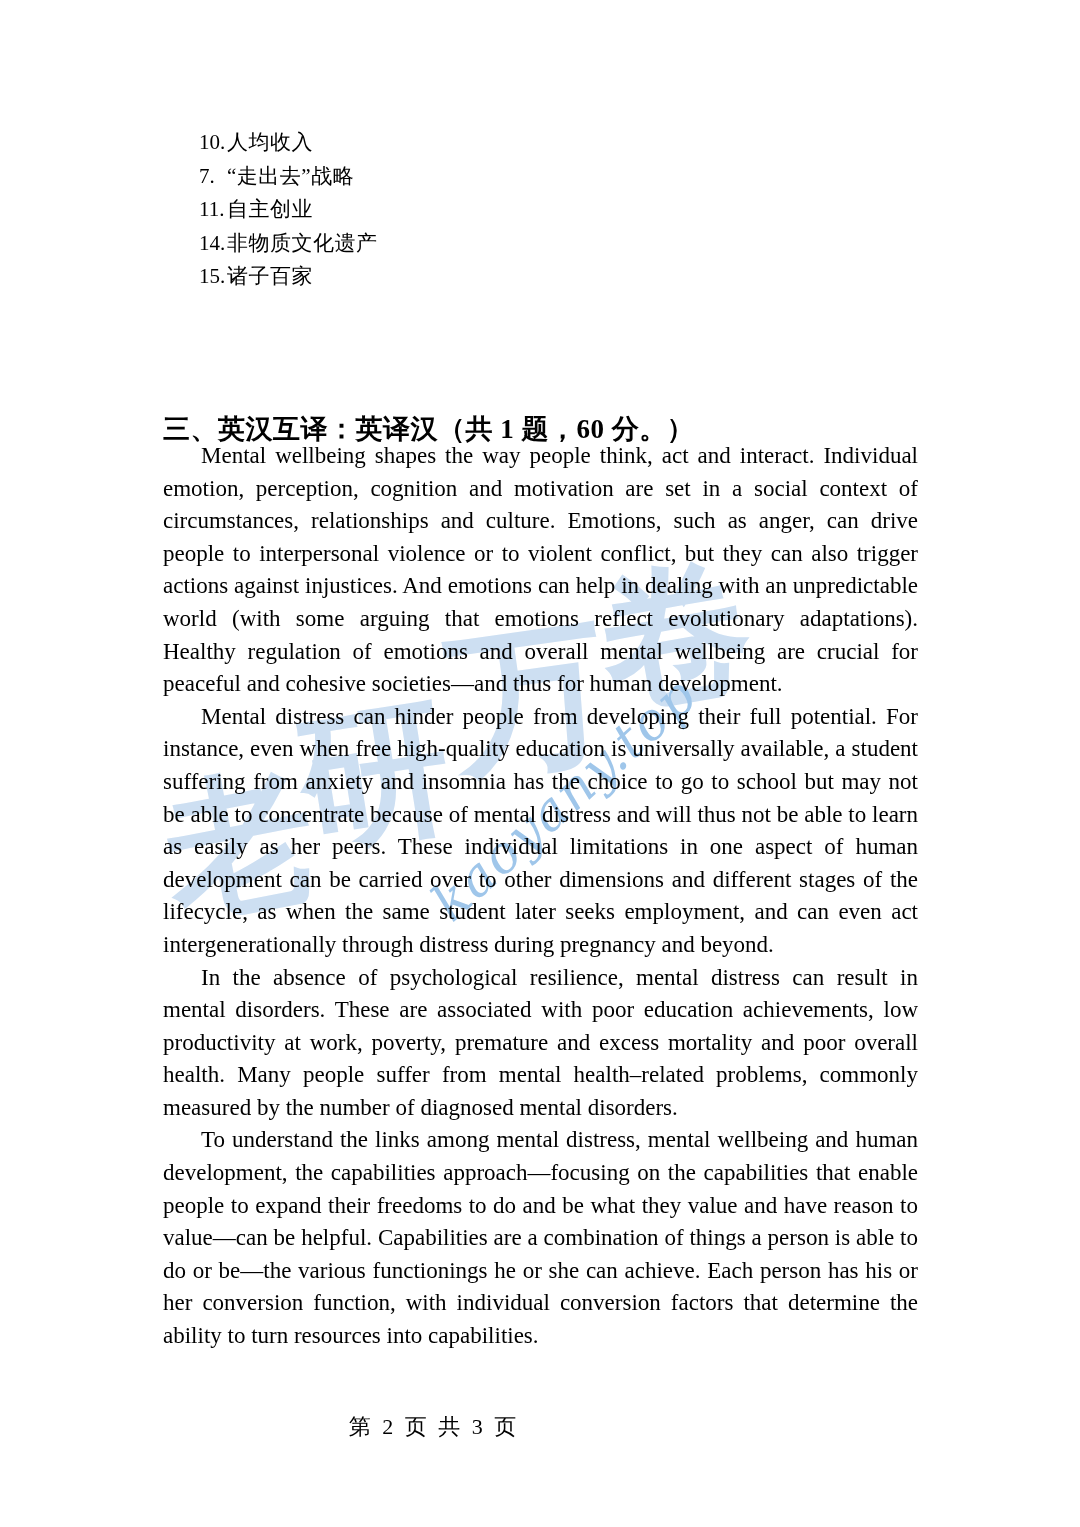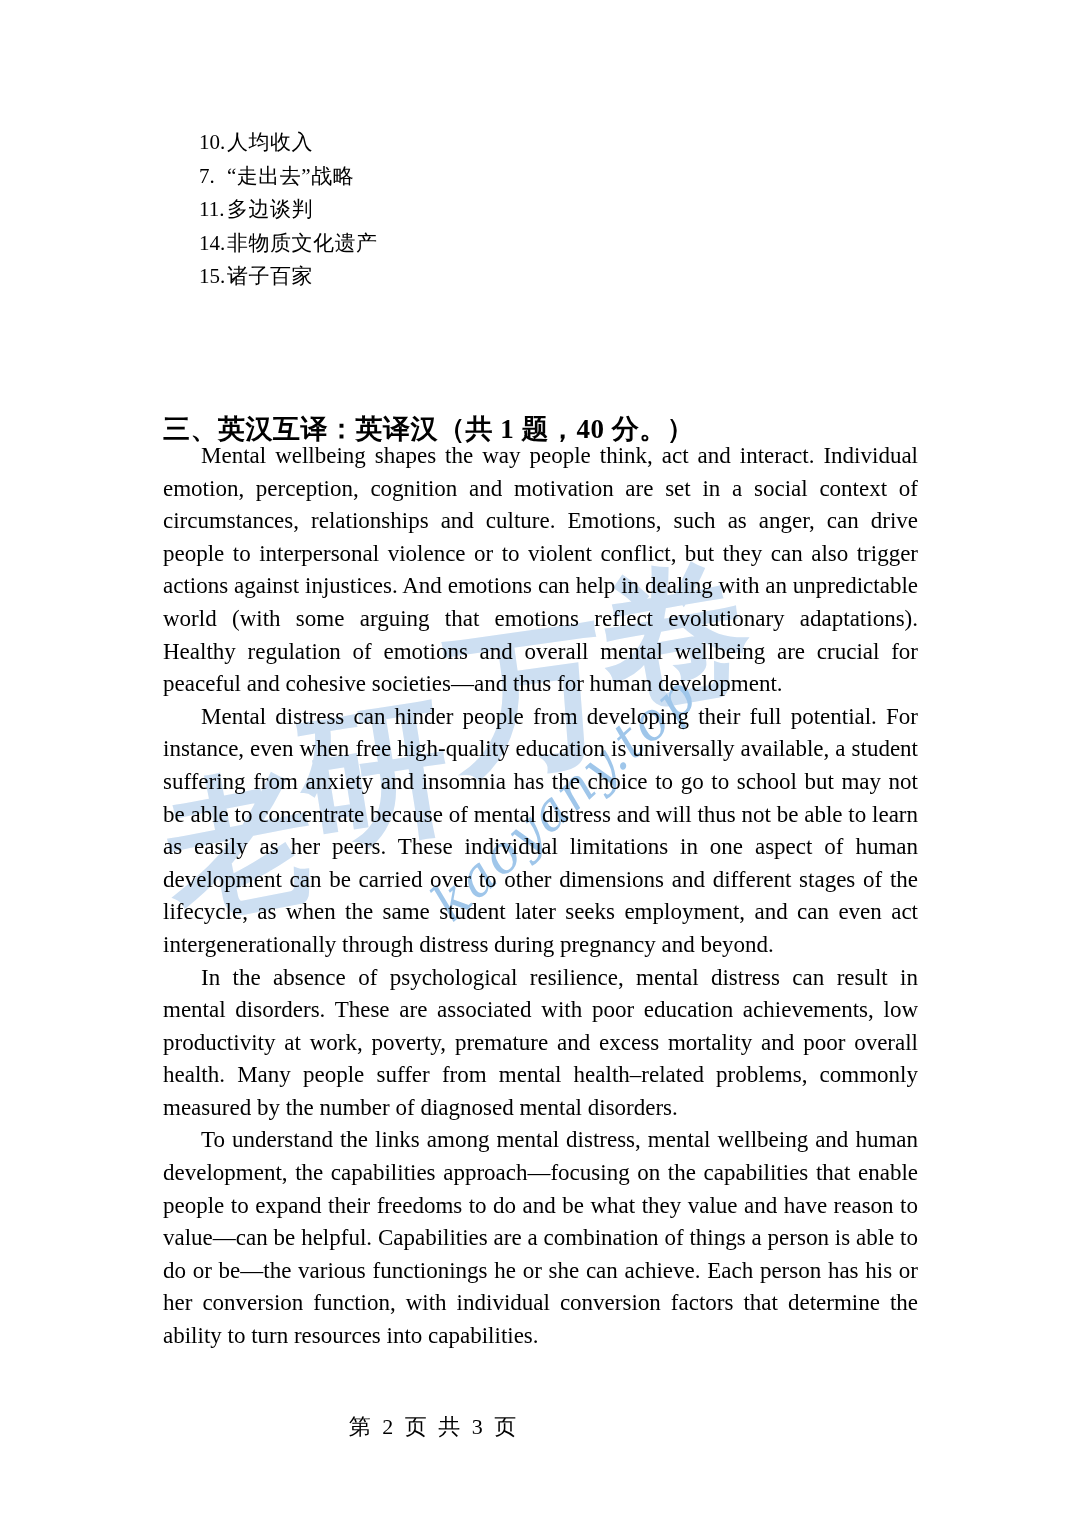--- a/index.html
+++ b/index.html
@@ -186,33 +186,33 @@
       <li class="term-item">
         <span class="term-num">10.</span>
         <span class="term-text">人均收入</span>
       </li>
       <li class="term-item">
         <span class="term-num">7.</span>
         <span class="term-text">“走出去”战略</span>
       </li>
       <li class="term-item">
         <span class="term-num">11.</span>
-        <span class="term-text">多边谈判</span>
+        <span class="term-text">自主创业</span>
       </li>
       <li class="term-item">
         <span class="term-num">14.</span>
         <span class="term-text">非物质文化遗产</span>
       </li>
       <li class="term-item">
         <span class="term-num">15.</span>
         <span class="term-text">诸子百家</span>
       </li>
     </ul>
 
-    <h2 class="section-heading">三、英汉互译：英译汉（共 1 题，40 分。）</h2>
+    <h2 class="section-heading">三、英汉互译：英译汉（共 1 题，60 分。）</h2>
 
     <div class="body-block">
       <p class="para">Mental wellbeing shapes the way people think, act and interact. Individual emotion, perception, cognition and motivation are set in a social context of circumstances, relationships and culture. Emotions, such as anger, can drive people to interpersonal violence or to violent conflict, but they can also trigger actions against injustices. And emotions can help in dealing with an unpredictable world (with some arguing that emotions reflect evolutionary adaptations). Healthy regulation of emotions and overall mental wellbeing are crucial for peaceful and cohesive societies—and thus for human development.</p>
       <p class="para">Mental distress can hinder people from developing their full potential. For instance, even when free high-quality education is universally available, a student suffering from anxiety and insomnia has the choice to go to school but may not be able to concentrate because of mental distress and will thus not be able to learn as easily as her peers. These individual limitations in one aspect of human development can be carried over to other dimensions and different stages of the lifecycle, as when the same student later seeks employment, and can even act intergenerationally through distress during pregnancy and beyond.</p>
       <p class="para">In the absence of psychological resilience, mental distress can result in mental disorders. These are associated with poor education achievements, low productivity at work, poverty, premature and excess mortality and poor overall health. Many people suffer from mental health–related problems, commonly measured by the number of diagnosed mental disorders.</p>
       <p class="para">To understand the links among mental distress, mental wellbeing and human development, the capabilities approach—focusing on the capabilities that enable people to expand their freedoms to do and be what they value and have reason to value—can be helpful. Capabilities are a combination of things a person is able to do or be—the various functionings he or she can achieve. Each person has his or her conversion function, with individual conversion factors that determine the ability to turn resources into capabilities.</p>
     </div>
 
     <div class="page-footer">第 2 页 共 3 页</div>
 

